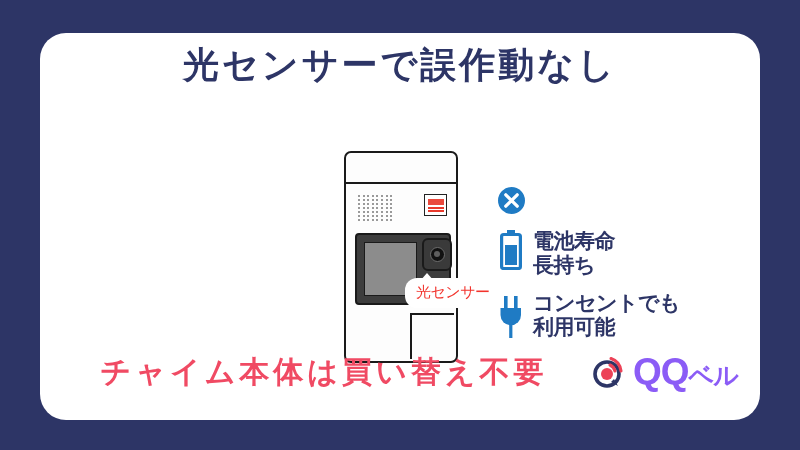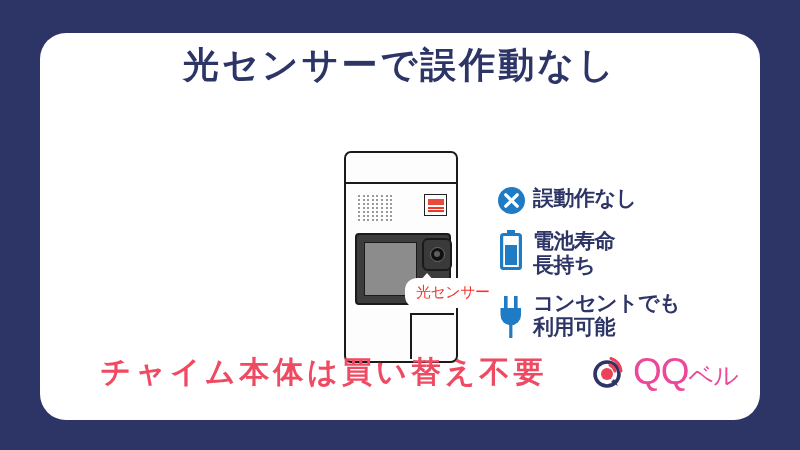--- a/index.html
+++ b/index.html
@@ -245,23 +245,23 @@
 
   
   .logo {
     position: absolute;
     left: 552px; top: 320px;
     display: flex;
     align-items: center;
   }
   .logo-mark { margin-right: 7px; }
   .logo-text {
-    color: #ec4899;
+    color: #8b5cf6;
     font-size: 37px;
-    font-weight: normal;
+    font-weight: bold;
     letter-spacing: -1px;
     line-height: 1;
     white-space: nowrap;
   }
   .logo-text .sm { font-size: 25px; letter-spacing: -1px; }
 </style>
 </head>
 <body>
 
 <div class="stage">
@@ -352,21 +352,20 @@
 
     <div class="features">
 
       <div class="feature">
         <div class="f-icon">
           <svg width="27" height="27" viewBox="0 0 27 27">
             <circle cx="13.5" cy="13.5" r="13.5" fill="#1f7bc4"></circle>
             <path d="M7.8 7.8 L19.2 19.2 M19.2 7.8 L7.8 19.2" stroke="#ffffff" stroke-width="3.3" stroke-linecap="round"></path>
           </svg>
         </div>
-        <div class="f-text">誤動作なし</div>
       </div>
 
       <div class="feature">
         <div class="f-icon">
           <svg width="22" height="40" viewBox="0 0 22 40">
             <rect x="7" y="0" width="8" height="4.5" fill="#1f7bc4"></rect>
             <rect x="1.6" y="4.5" width="18.8" height="34" rx="2" fill="none" stroke="#1f7bc4" stroke-width="3.2"></rect>
             <rect x="5" y="15" width="12" height="20" fill="#1f7bc4"></rect>
           </svg>
         </div>

